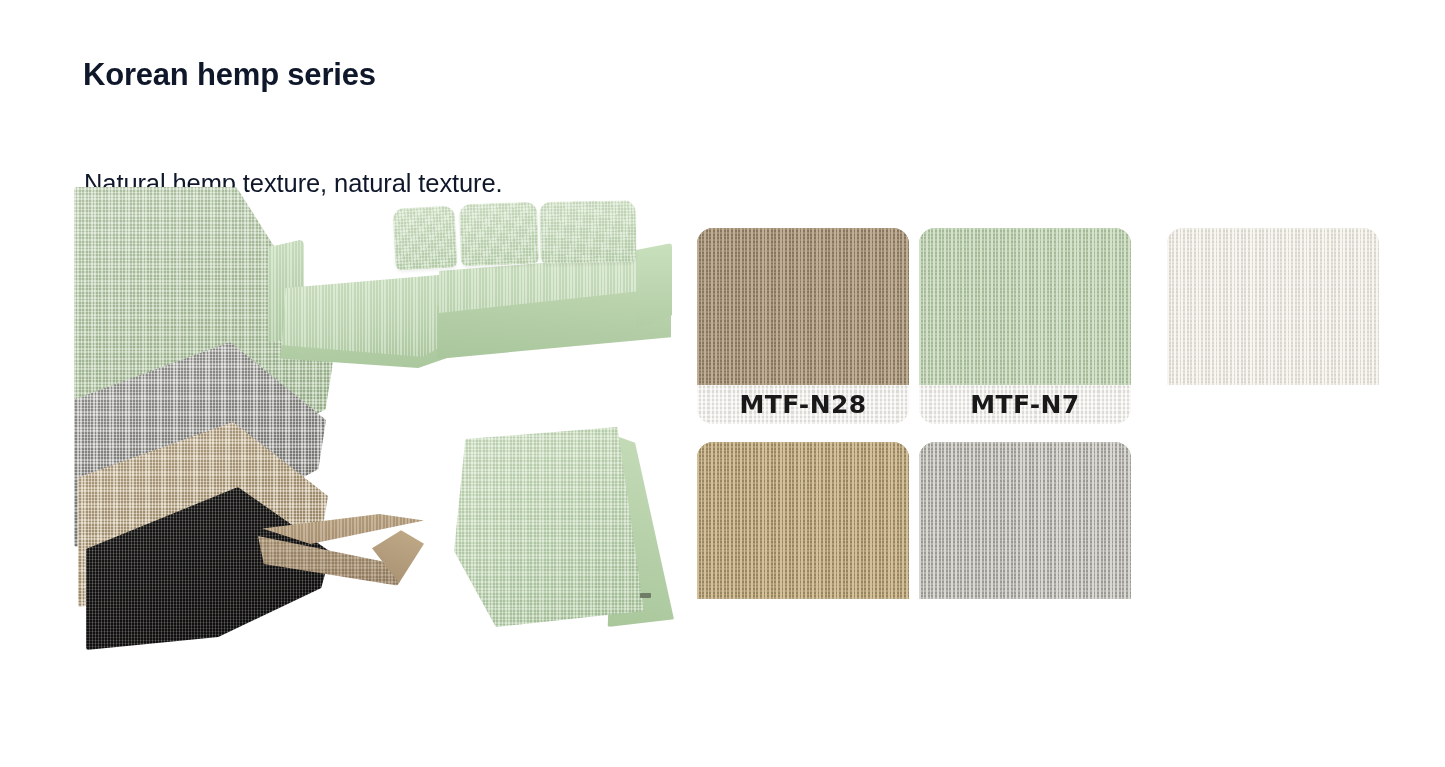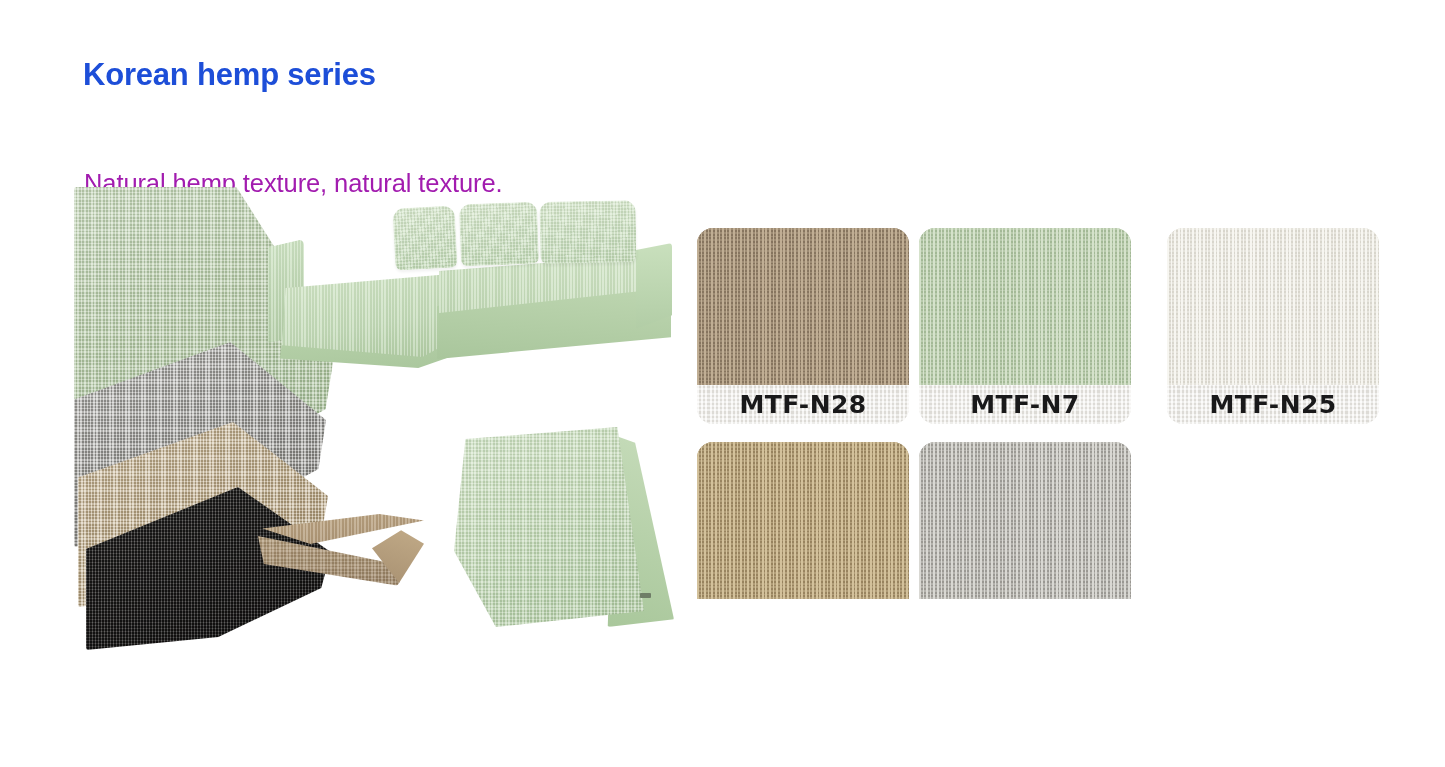--- a/index.html
+++ b/index.html
@@ -16,31 +16,31 @@
     -webkit-font-smoothing: antialiased;
   }
 
   
   .page-title {
     position: absolute;
     left: 83px;
     top: 36px;
     font-size: 31px;
     font-weight: bold;
-    color: #1d4ed8;
+    color: #0f172a;
     letter-spacing: -0.2px;
     white-space: nowrap;
   }
   .page-subtitle {
     position: absolute;
     left: 84px;
     top: 143px;
     font-size: 25.5px;
     font-weight: normal;
-    color: #a21caf;
+    color: #0f172a;
     letter-spacing: -0.1px;
     white-space: nowrap;
   }
 
   
   .collage {
     position: absolute;
     left: 84px;
     top: 187px;
     width: 600px;
@@ -341,23 +341,20 @@
       </div>
     </div>
     <div class="swatch-card col-2">
       <div class="swatch-fabric" style="background: repeating-linear-gradient(90deg, rgb(213, 226, 203) 0px, rgb(213, 226, 203) 1.7px, rgba(154, 177, 140, 0.4) 1.7px, rgba(154, 177, 140, 0.4) 3.6px), repeating-linear-gradient(0deg, rgba(213, 226, 203, 0.667) 0px, rgba(213, 226, 203, 0.667) 1.7px, rgba(154, 177, 140, 0.467) 1.7px, rgba(154, 177, 140, 0.467) 3.6px), repeating-linear-gradient(90deg, transparent 0px, transparent 16px, rgba(154, 177, 140, 0.133) 16px, rgba(154, 177, 140, 0.133) 19px), repeating-linear-gradient(0deg, transparent 0px, transparent 15px, rgba(154, 177, 140, 0.12) 15px, rgba(154, 177, 140, 0.12) 18px), rgb(185, 204, 173);"></div>
       <div class="swatch-label-band">
         <span class="swatch-label-text">MTF-N7</span>
       </div>
     </div>
     <div class="swatch-card col-3">
       <div class="swatch-fabric" style="background: repeating-linear-gradient(90deg, rgb(247, 246, 241) 0px, rgb(247, 246, 241) 1.7px, rgba(210, 207, 197, 0.4) 1.7px, rgba(210, 207, 197, 0.4) 3.6px), repeating-linear-gradient(0deg, rgba(247, 246, 241, 0.667) 0px, rgba(247, 246, 241, 0.667) 1.7px, rgba(210, 207, 197, 0.467) 1.7px, rgba(210, 207, 197, 0.467) 3.6px), repeating-linear-gradient(90deg, transparent 0px, transparent 16px, rgba(210, 207, 197, 0.133) 16px, rgba(210, 207, 197, 0.133) 19px), repeating-linear-gradient(0deg, transparent 0px, transparent 15px, rgba(210, 207, 197, 0.12) 15px, rgba(210, 207, 197, 0.12) 18px), rgb(232, 230, 222);"></div>
-      <div class="swatch-label-band">
-        <span class="swatch-label-text">MTF-N25</span>
-      </div>
     </div>
   </div>
 
   <div class="swatch-row row-2">
     <div class="swatch-card col-1">
       <div class="swatch-fabric" style="background: repeating-linear-gradient(90deg, rgb(211, 193, 155) 0px, rgb(211, 193, 155) 1.7px, rgba(142, 122, 86, 0.4) 1.7px, rgba(142, 122, 86, 0.4) 3.6px), repeating-linear-gradient(0deg, rgba(211, 193, 155, 0.667) 0px, rgba(211, 193, 155, 0.667) 1.7px, rgba(142, 122, 86, 0.467) 1.7px, rgba(142, 122, 86, 0.467) 3.6px), repeating-linear-gradient(90deg, transparent 0px, transparent 16px, rgba(142, 122, 86, 0.133) 16px, rgba(142, 122, 86, 0.133) 19px), repeating-linear-gradient(0deg, transparent 0px, transparent 15px, rgba(142, 122, 86, 0.12) 15px, rgba(142, 122, 86, 0.12) 18px), rgb(176, 154, 116);"></div>
     </div>
     <div class="swatch-card col-2">
       <div class="swatch-fabric" style="background: repeating-linear-gradient(90deg, rgb(217, 216, 211) 0px, rgb(217, 216, 211) 1.7px, rgba(143, 141, 136, 0.4) 1.7px, rgba(143, 141, 136, 0.4) 3.6px), repeating-linear-gradient(0deg, rgba(217, 216, 211, 0.667) 0px, rgba(217, 216, 211, 0.667) 1.7px, rgba(143, 141, 136, 0.467) 1.7px, rgba(143, 141, 136, 0.467) 3.6px), repeating-linear-gradient(90deg, transparent 0px, transparent 16px, rgba(143, 141, 136, 0.133) 16px, rgba(143, 141, 136, 0.133) 19px), repeating-linear-gradient(0deg, transparent 0px, transparent 15px, rgba(143, 141, 136, 0.12) 15px, rgba(143, 141, 136, 0.12) 18px), rgb(181, 179, 173);"></div>
     </div>

